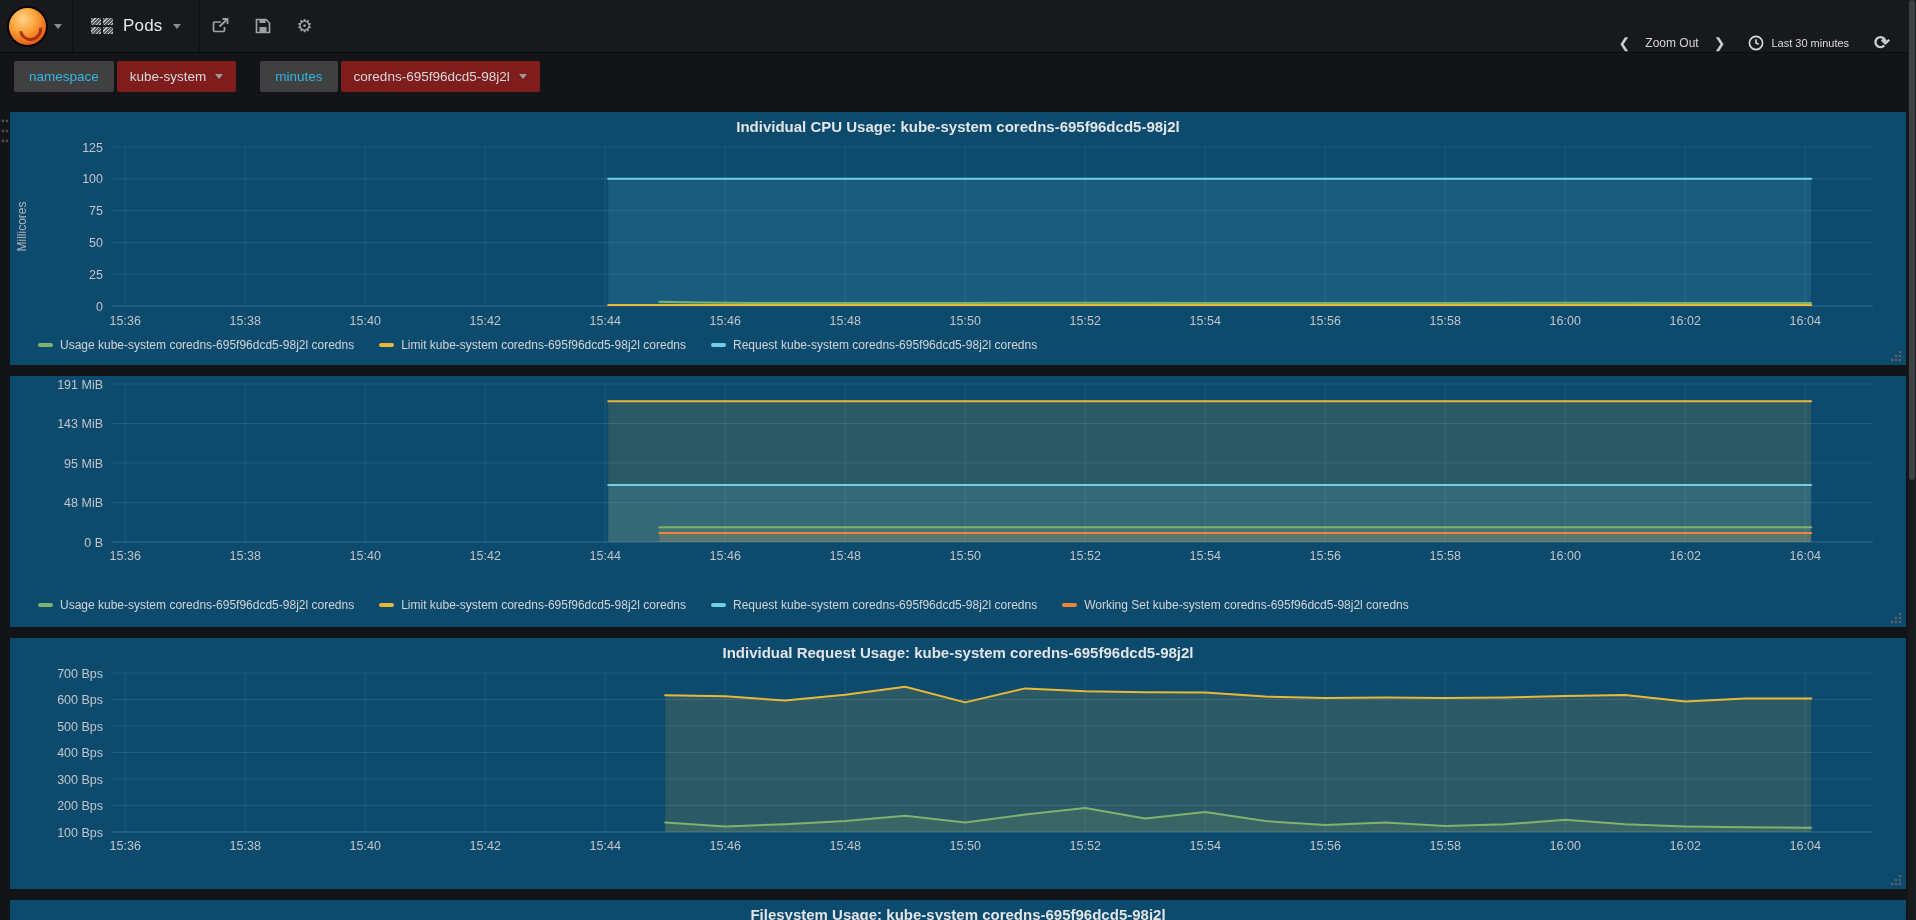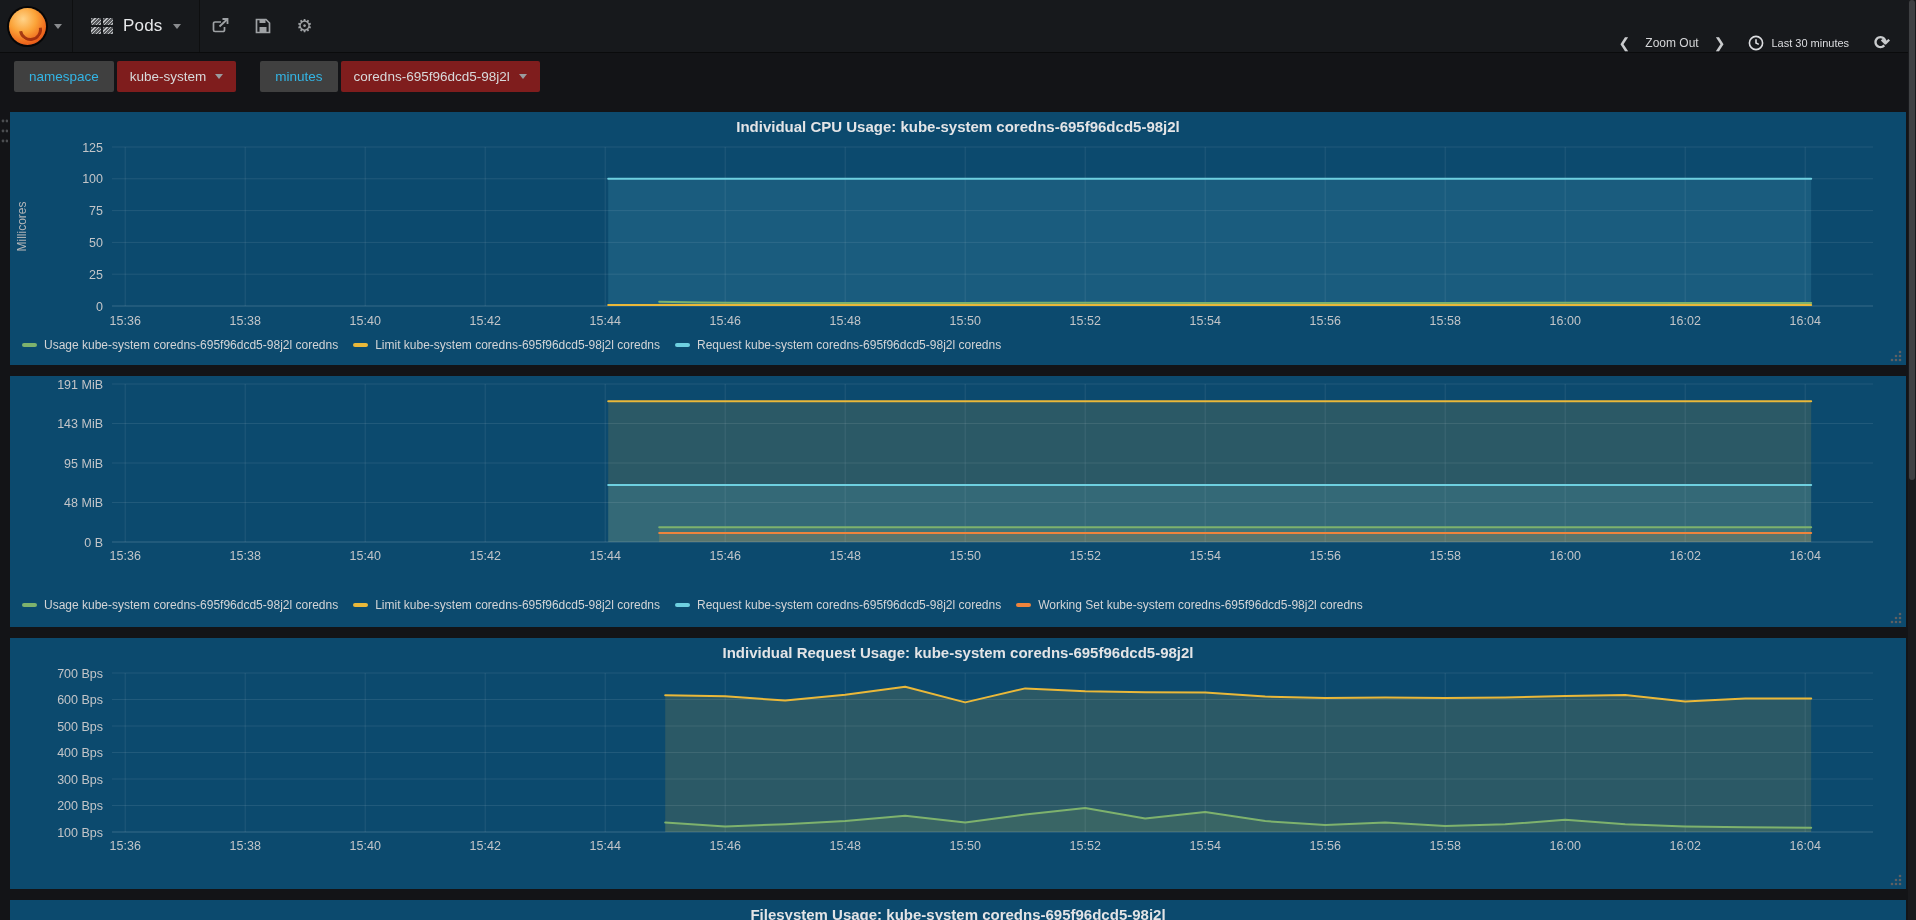--- a/index.html
+++ b/index.html
@@ -38,21 +38,21 @@
   .var-row{position:absolute;top:52px;left:0;width:1916px;height:48px;display:flex;align-items:center;gap:24px;padding-left:14px;box-sizing:border-box;}
   .var-group{display:flex;align-items:center;gap:3px;}
   .var-label{background:#404040;color:#33b5e5;font-size:13.5px;padding:8px 15px;border-radius:2px;}
   .var-value{background:#7f1d1d;color:#d8d9da;font-size:13.5px;padding:8px 13px;border-radius:2px;cursor:pointer;display:flex;align-items:center;gap:9px;}
   .var-value .caret{border-top-color:#9a9c9f;}
   
   .panel{position:absolute;left:10px;width:1896px;background:#0c4a6e;}
   .panel-title{margin-top:3px;height:24px;line-height:24px;text-align:center;
     font-size:15px;font-weight:bold;color:#e3e4e6;cursor:pointer;white-space:nowrap;}
   .chart-svg{display:block;}
-  .legend{position:absolute;left:12px;display:flex;gap:15px;font-size:12px;color:#d3d4d6;white-space:nowrap;}
+  .legend{position:absolute;left:28px;display:flex;gap:25px;font-size:12px;color:#d3d4d6;white-space:nowrap;}
   .legend-item{display:flex;align-items:center;cursor:pointer;}
   .legend-item i{display:inline-block;width:15px;height:4px;border-radius:2px;margin-right:7px;}
   .resize-grip{position:absolute;right:4px;bottom:3px;width:13px;height:13px;cursor:nwse-resize;}
   .row-grip{position:absolute;left:1px;top:118px;width:7px;height:32px;cursor:move;}
   
   .scrollbar{position:absolute;top:0;right:0;width:8px;height:920px;background:#191a1d;}
   .scroll-thumb{position:absolute;top:0;right:1px;width:6px;height:480px;border-radius:3px;background:#3e4043;cursor:pointer;}
   svg text{font-family:"Liberation Sans",sans-serif;}
   .tick-text{fill:#c3c5c8;font-size:12.5px;}
   .axis-label{fill:#b2b4b7;font-size:12px;}

